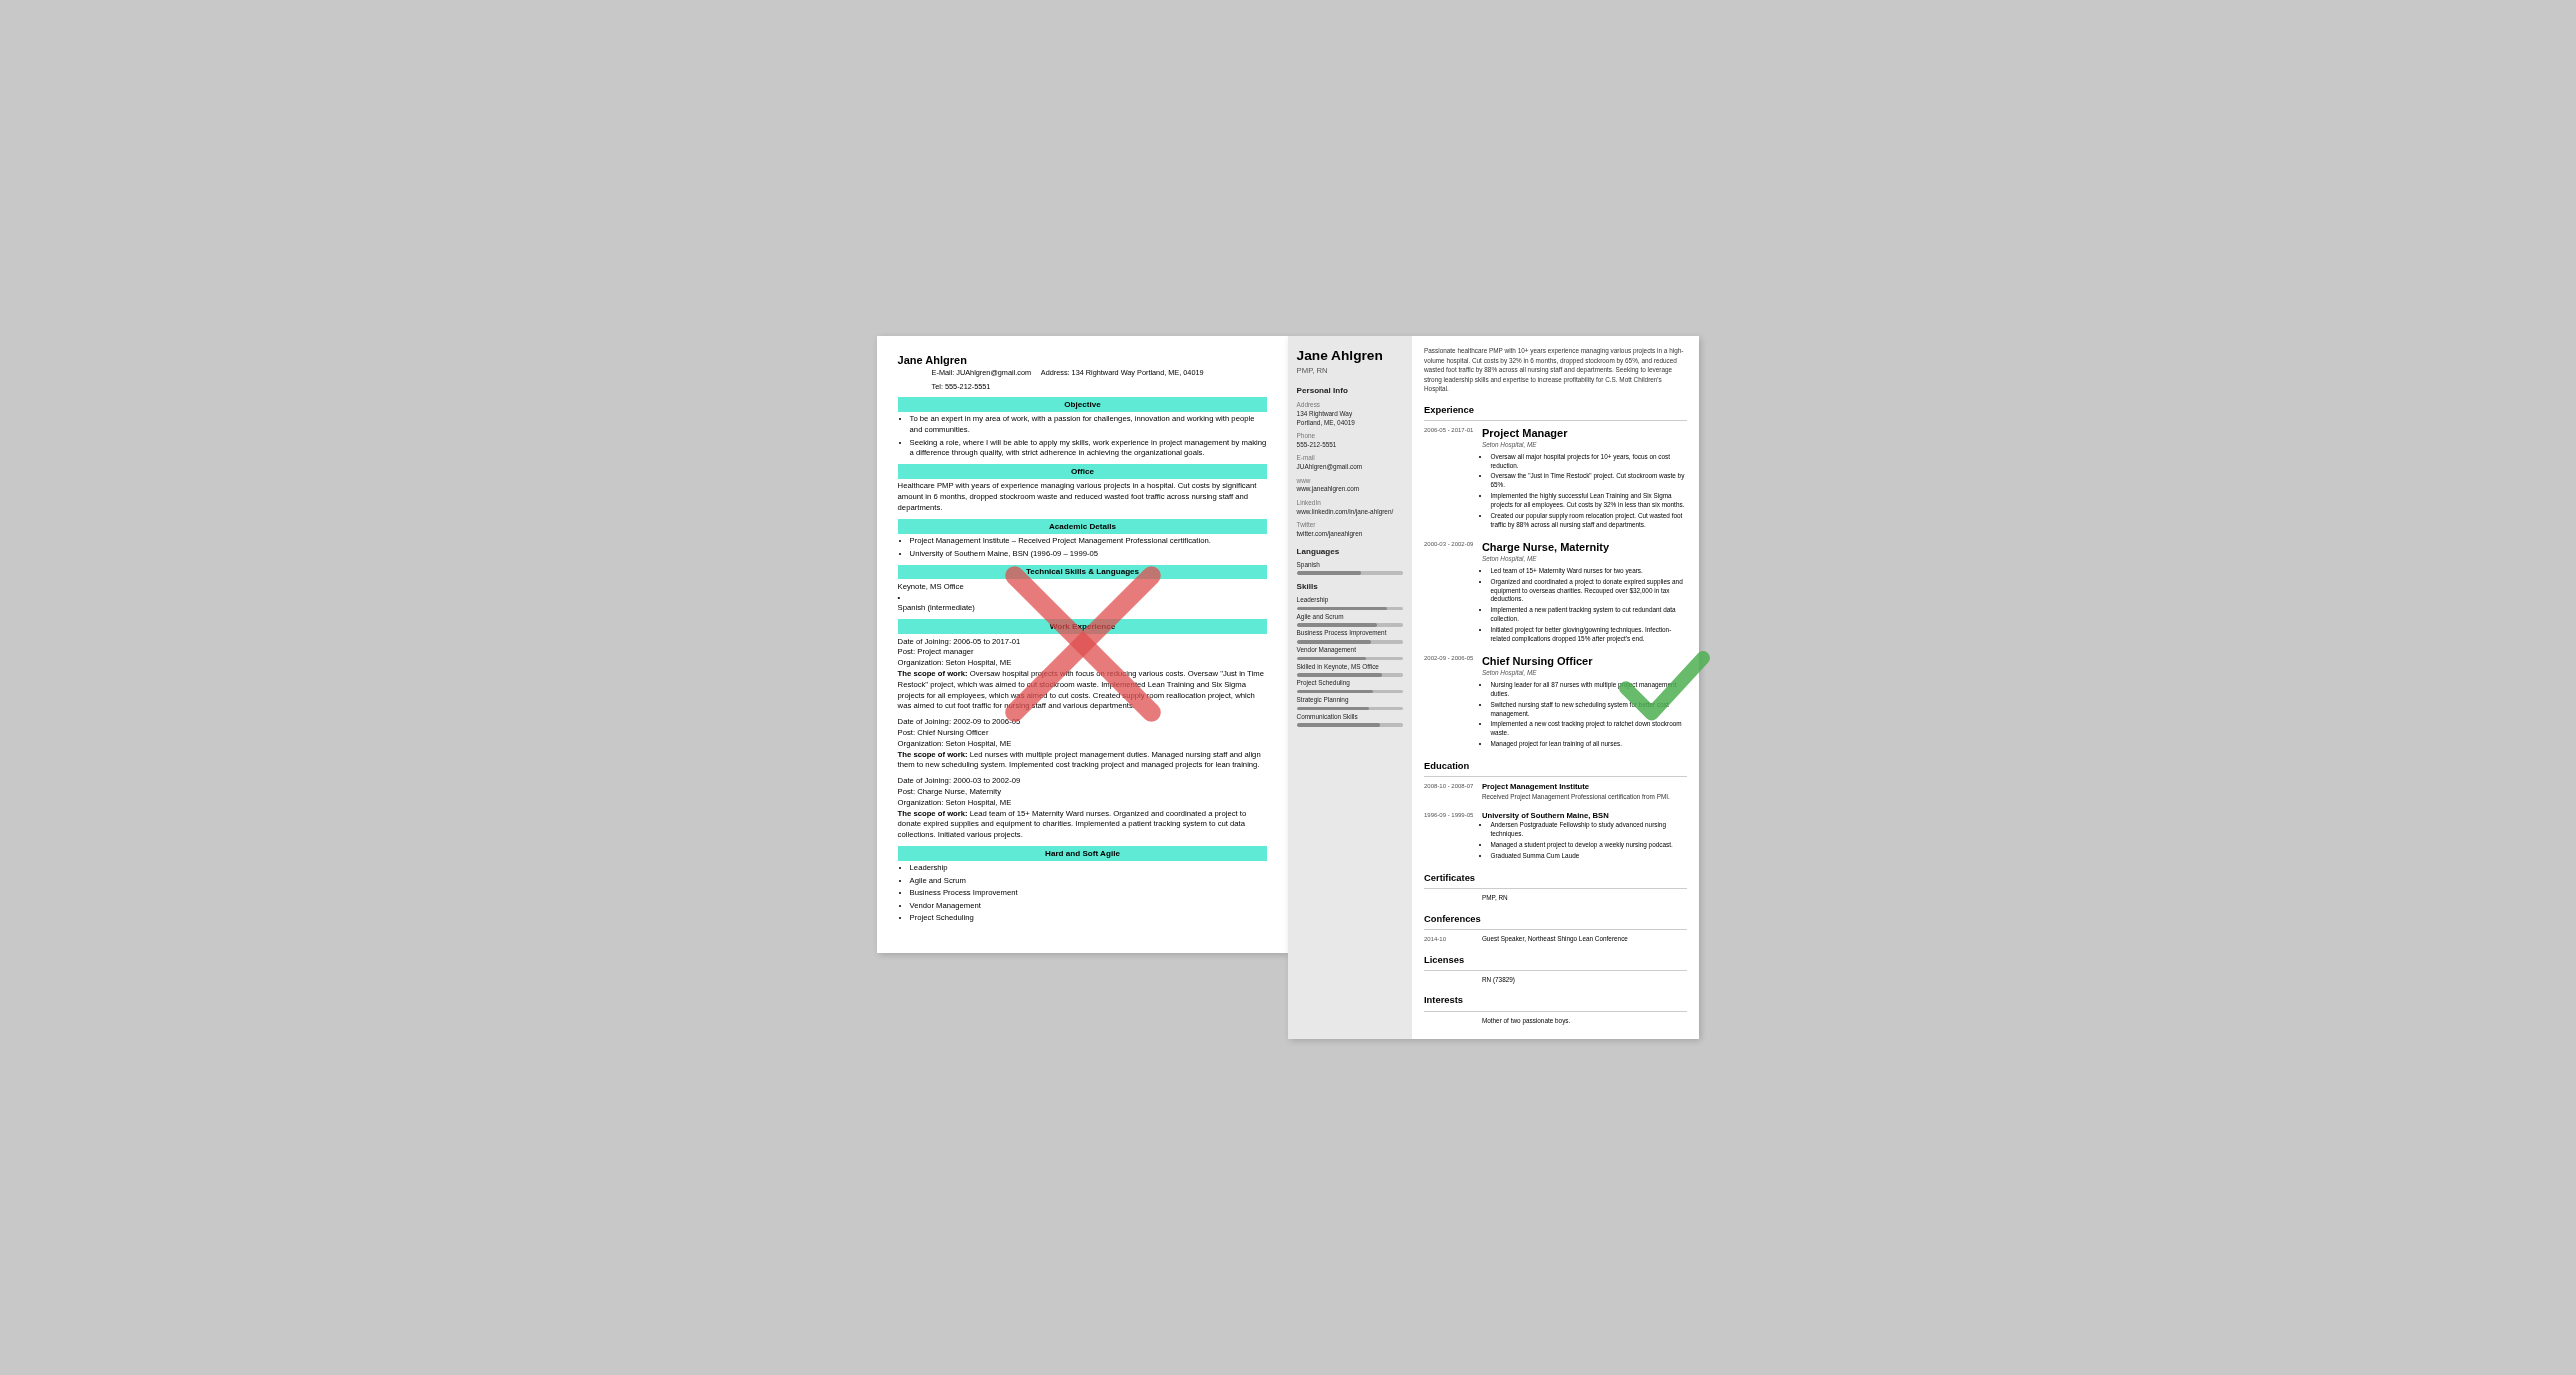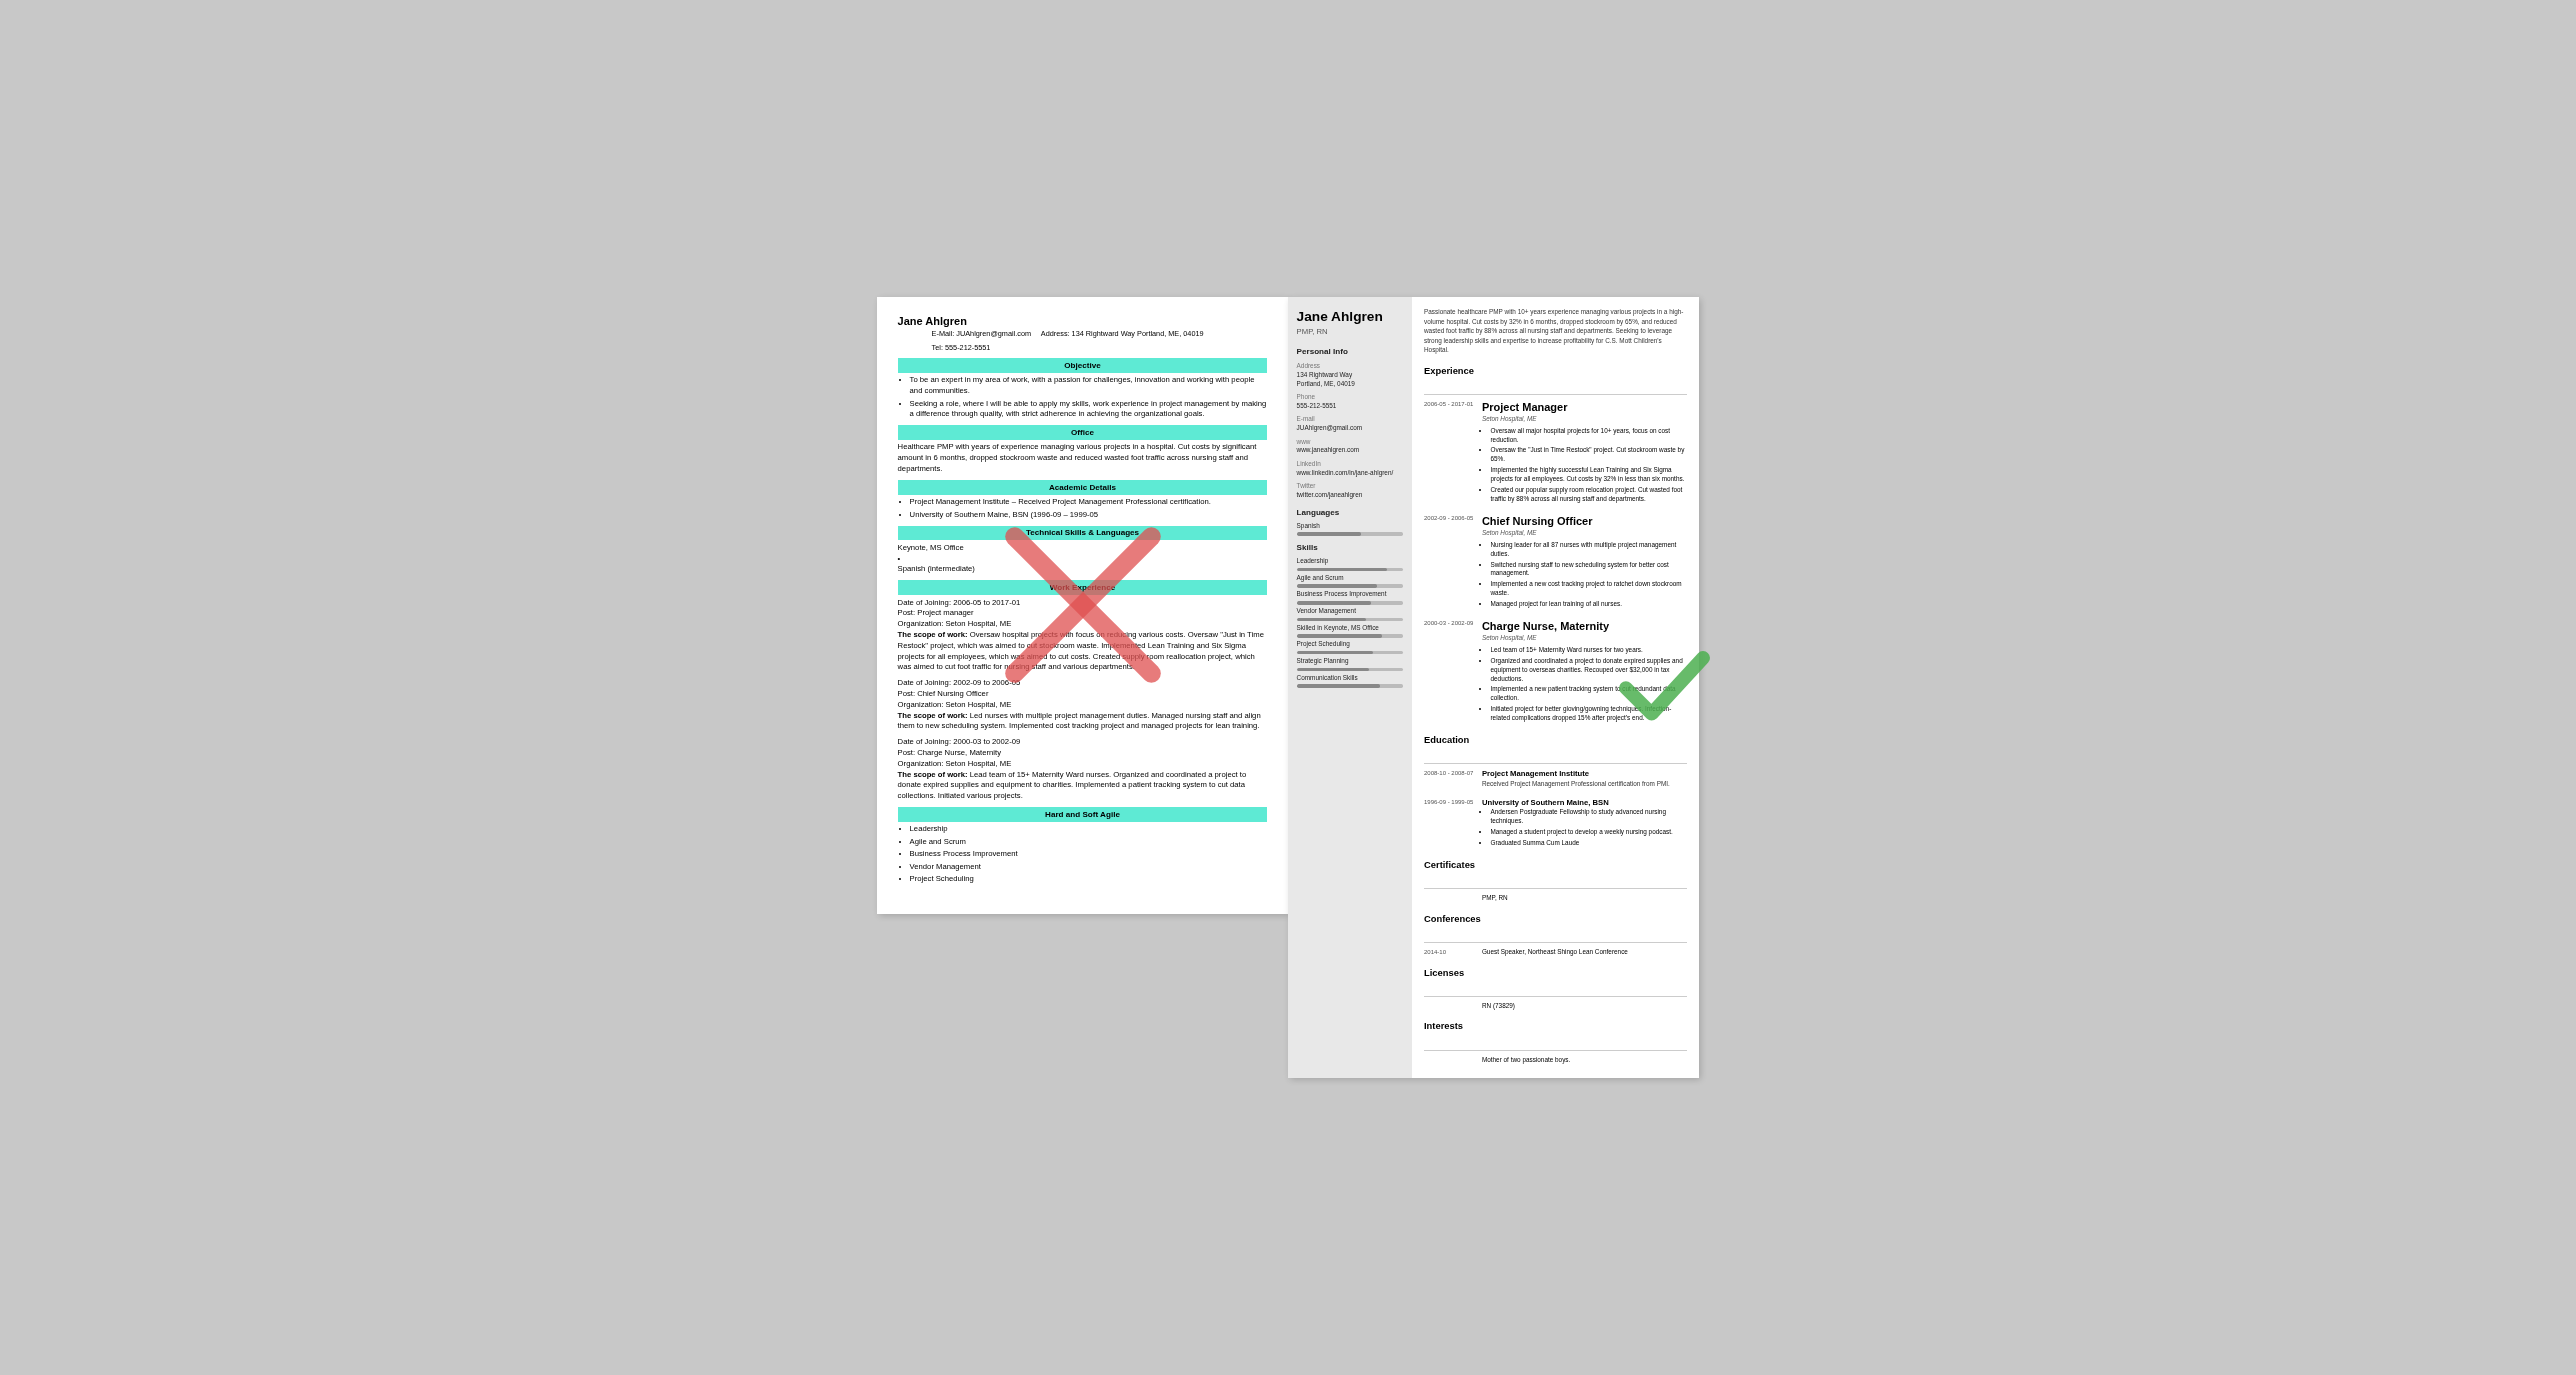--- a/index.html
+++ b/index.html
@@ -165,21 +165,21 @@
       font-size: 6.4px;
       color: #333;
       line-height: 1.5;
       margin-bottom: 8.6px;
     }
 
     .resume-right .main-content .section-title {
       font-size: 9.4px;
       font-weight: bold;
       border-bottom: 0.9px solid #ccc;
-      padding-bottom: 17px;
+      padding-bottom: 4px;
       margin-bottom: 5.1px;
       margin-top: 8.6px;
     }
 
     .experience-entry {
       display: flex;
       gap: 6.9px;
       margin-bottom: 8.6px;
     }
 
@@ -477,47 +477,47 @@
           <ul>
             <li>Oversaw all major hospital projects for 10+ years, focus on cost reduction.</li>
             <li>Oversaw the "Just in Time Restock" project. Cut stockroom waste by 65%.</li>
             <li>Implemented the highly successful Lean Training and Six Sigma projects for all employees. Cut costs by 32% in less than six months.</li>
             <li>Created our popular supply room relocation project. Cut wasted foot traffic by 88% across all nursing staff and departments.</li>
           </ul>
         </div>
       </div>
 
       <div class="experience-entry">
+        <div class="dates">2000-03 - 2002-09</div>
+        <div class="details">
+          <div class="job-title">Charge Nurse, Maternity</div>
+          <div class="company">Seton Hospital, ME</div>
+          <ul>
+            <li>Led team of 15+ Maternity Ward nurses for two years.</li>
+            <li>Organized and coordinated a project to donate expired supplies and equipment to overseas charities. Recouped over $32,000 in tax deductions.</li>
+            <li>Implemented a new patient tracking system to cut redundant data collection.</li>
+            <li>Initiated project for better gloving/gowning techniques. Infection-related complications dropped 15% after project's end.</li>
+          </ul>
+        </div>
+      </div>
+
+      <div class="experience-entry">
         <div class="dates">2002-09 - 2006-05</div>
         <div class="details">
           <div class="job-title">Chief Nursing Officer</div>
           <div class="company">Seton Hospital, ME</div>
           <ul>
             <li>Nursing leader for all 87 nurses with multiple project management duties.</li>
             <li>Switched nursing staff to new scheduling system for better cost management.</li>
             <li>Implemented a new cost tracking project to ratchet down stockroom waste.</li>
             <li>Managed project for lean training of all nurses.</li>
           </ul>
         </div>
       </div>
 
-      <div class="experience-entry">
-        <div class="dates">2000-03 - 2002-09</div>
-        <div class="details">
-          <div class="job-title">Charge Nurse, Maternity</div>
-          <div class="company">Seton Hospital, ME</div>
-          <ul>
-            <li>Led team of 15+ Maternity Ward nurses for two years.</li>
-            <li>Organized and coordinated a project to donate expired supplies and equipment to overseas charities. Recouped over $32,000 in tax deductions.</li>
-            <li>Implemented a new patient tracking system to cut redundant data collection.</li>
-            <li>Initiated project for better gloving/gowning techniques. Infection-related complications dropped 15% after project's end.</li>
-          </ul>
-        </div>
-      </div>
-
       <div class="section-title">Education</div>
 
       <div class="edu-entry">
         <div class="dates">2008-10 - 2008-07</div>
         <div class="details">
           <div class="school-name">Project Management Institute</div>
           <div class="school-desc">Received Project Management Professional certification from PMI.</div>
         </div>
       </div>
 

